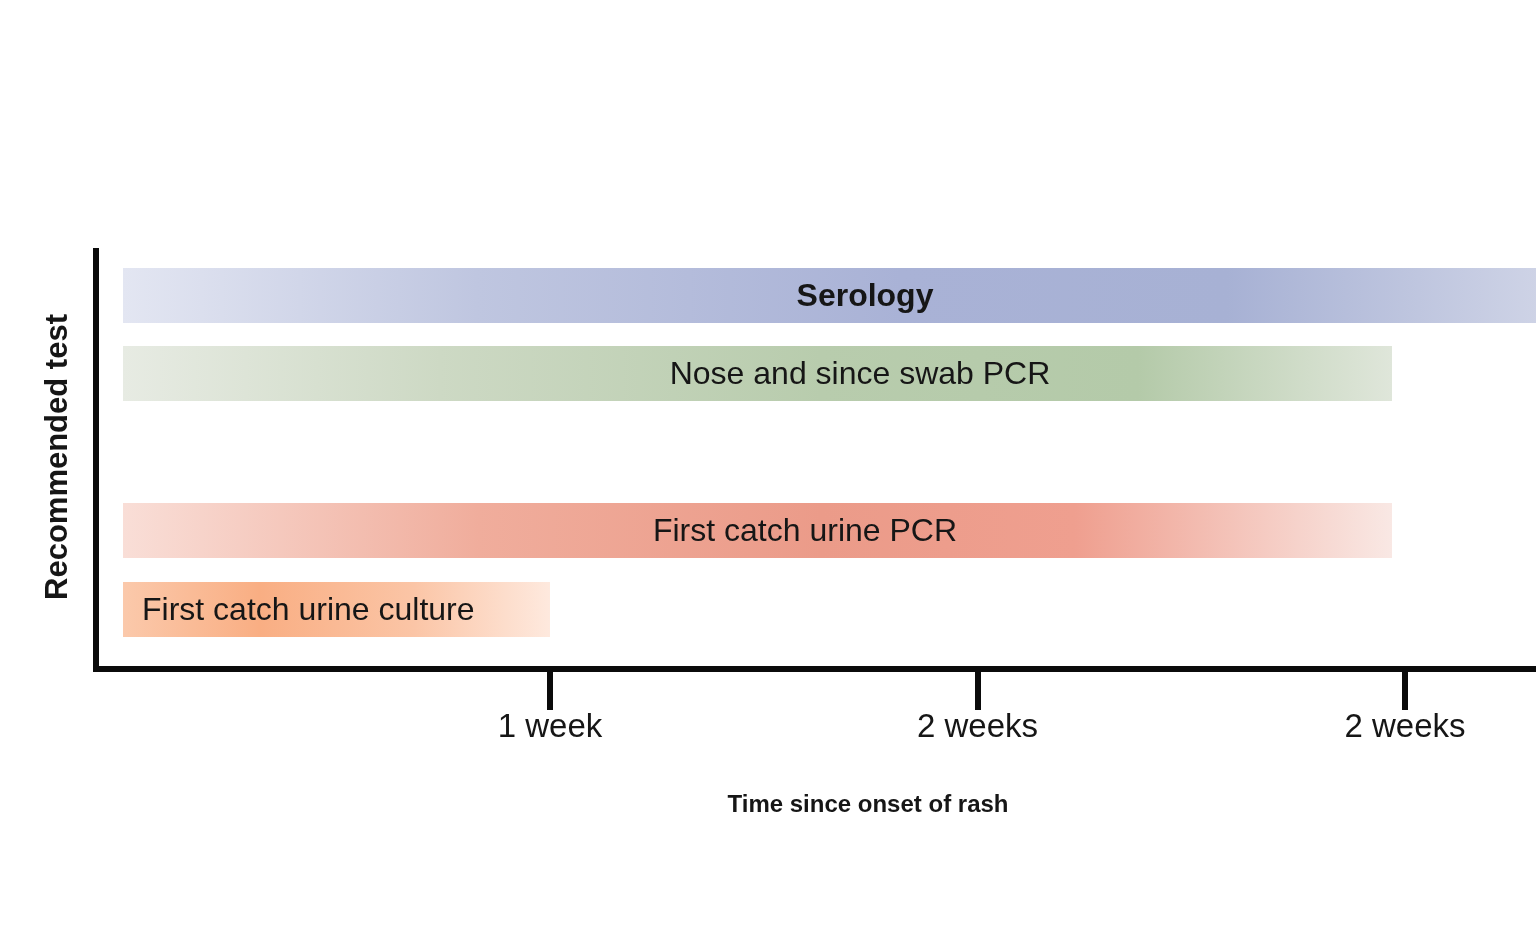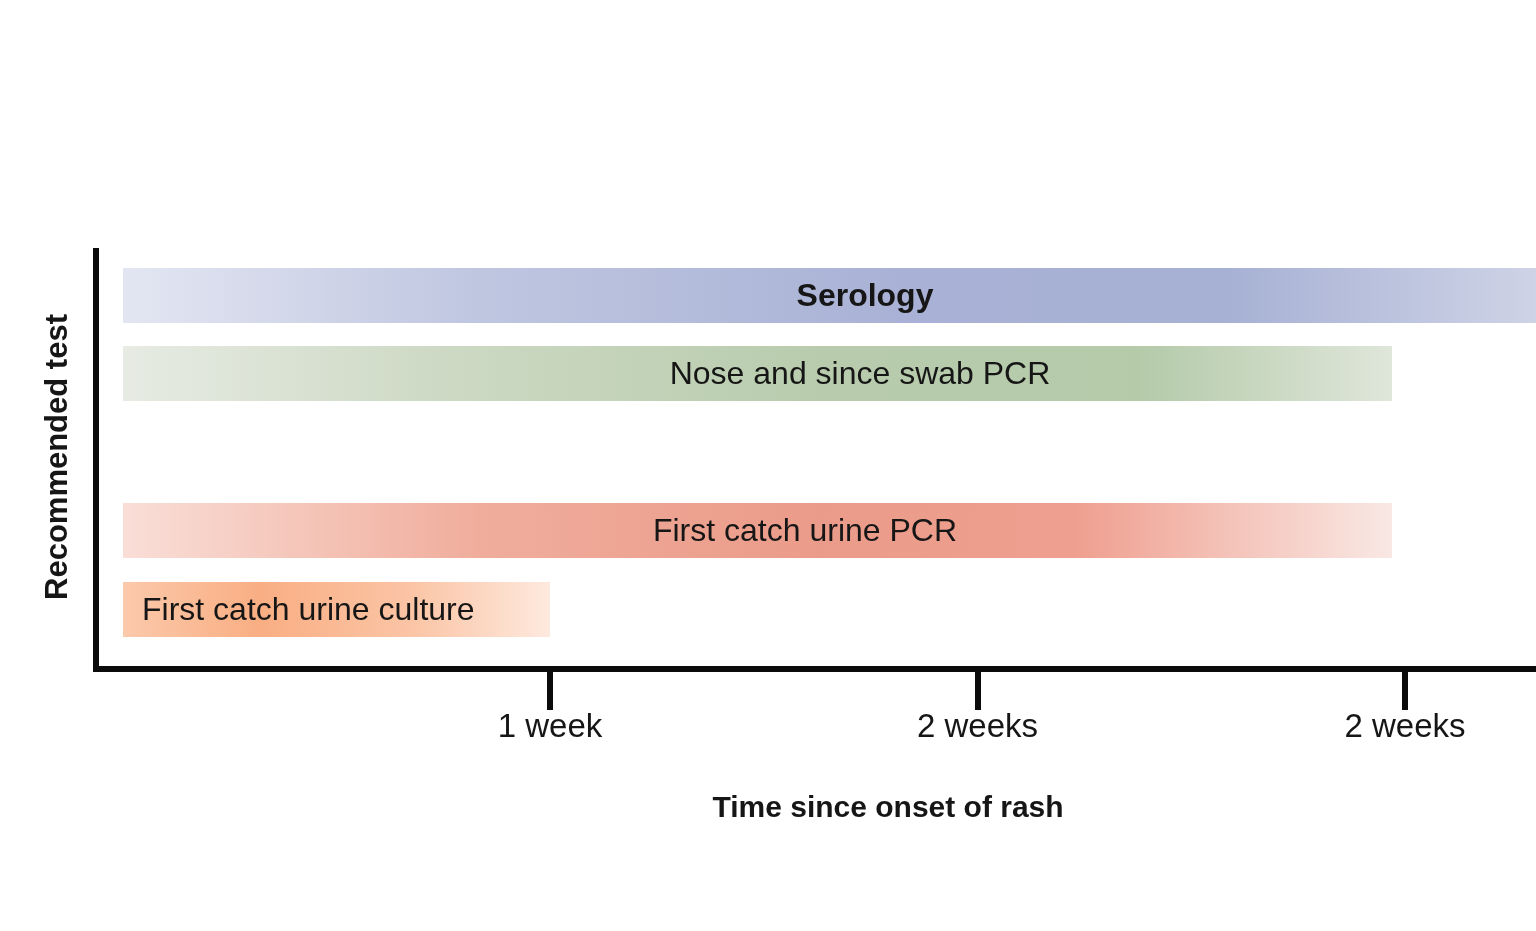--- a/index.html
+++ b/index.html
@@ -41,23 +41,23 @@
     top: 704px;
     transform: translateX(-50%);
     font-size: 33px;
     line-height: 44px;
     white-space: nowrap;
   }
 
   
   .x-axis-title {
     position: absolute;
-    left: 888px; top: 790px;
+    left: 868px; top: 790px;
     transform: translateX(-50%);
-    font-size: 30px;
+    font-size: 24px;
     font-weight: bold;
     white-space: nowrap;
   }
   .y-axis-title {
     position: absolute;
     left: 57px; top: 457px;
     transform: translate(-50%, -50%) rotate(-90deg);
     font-size: 31px;
     font-weight: bold;
     white-space: nowrap;

